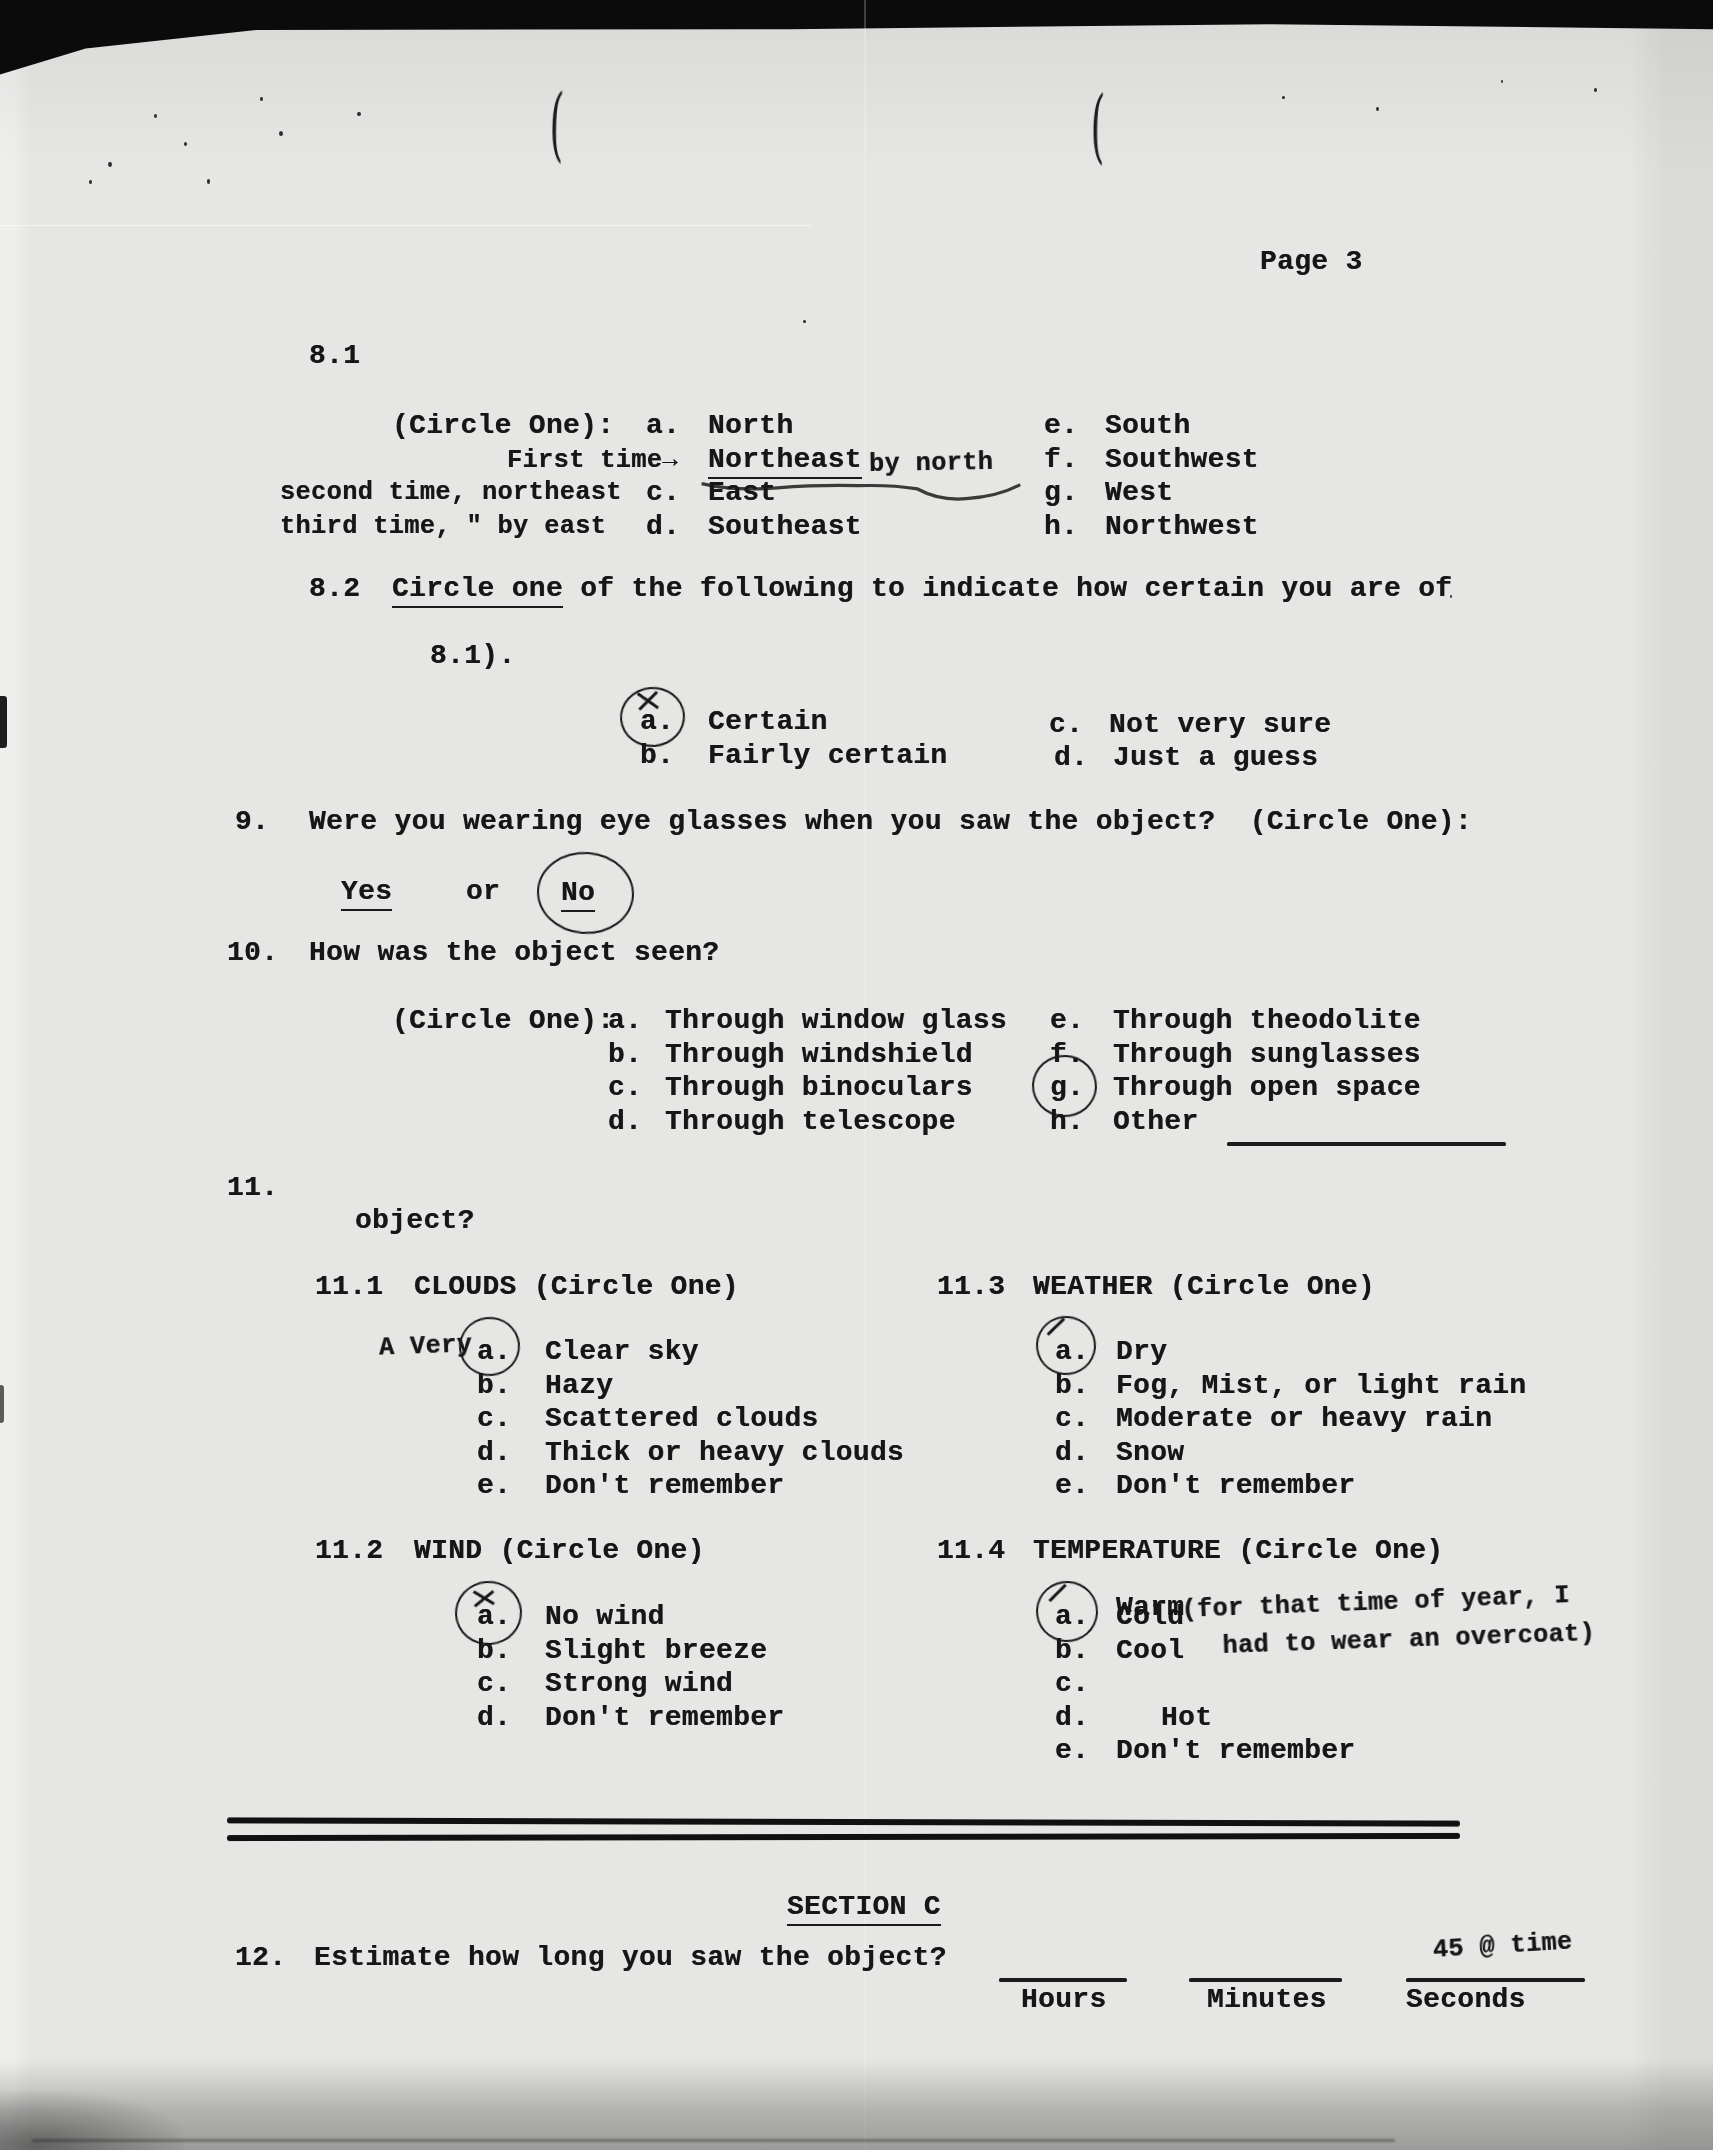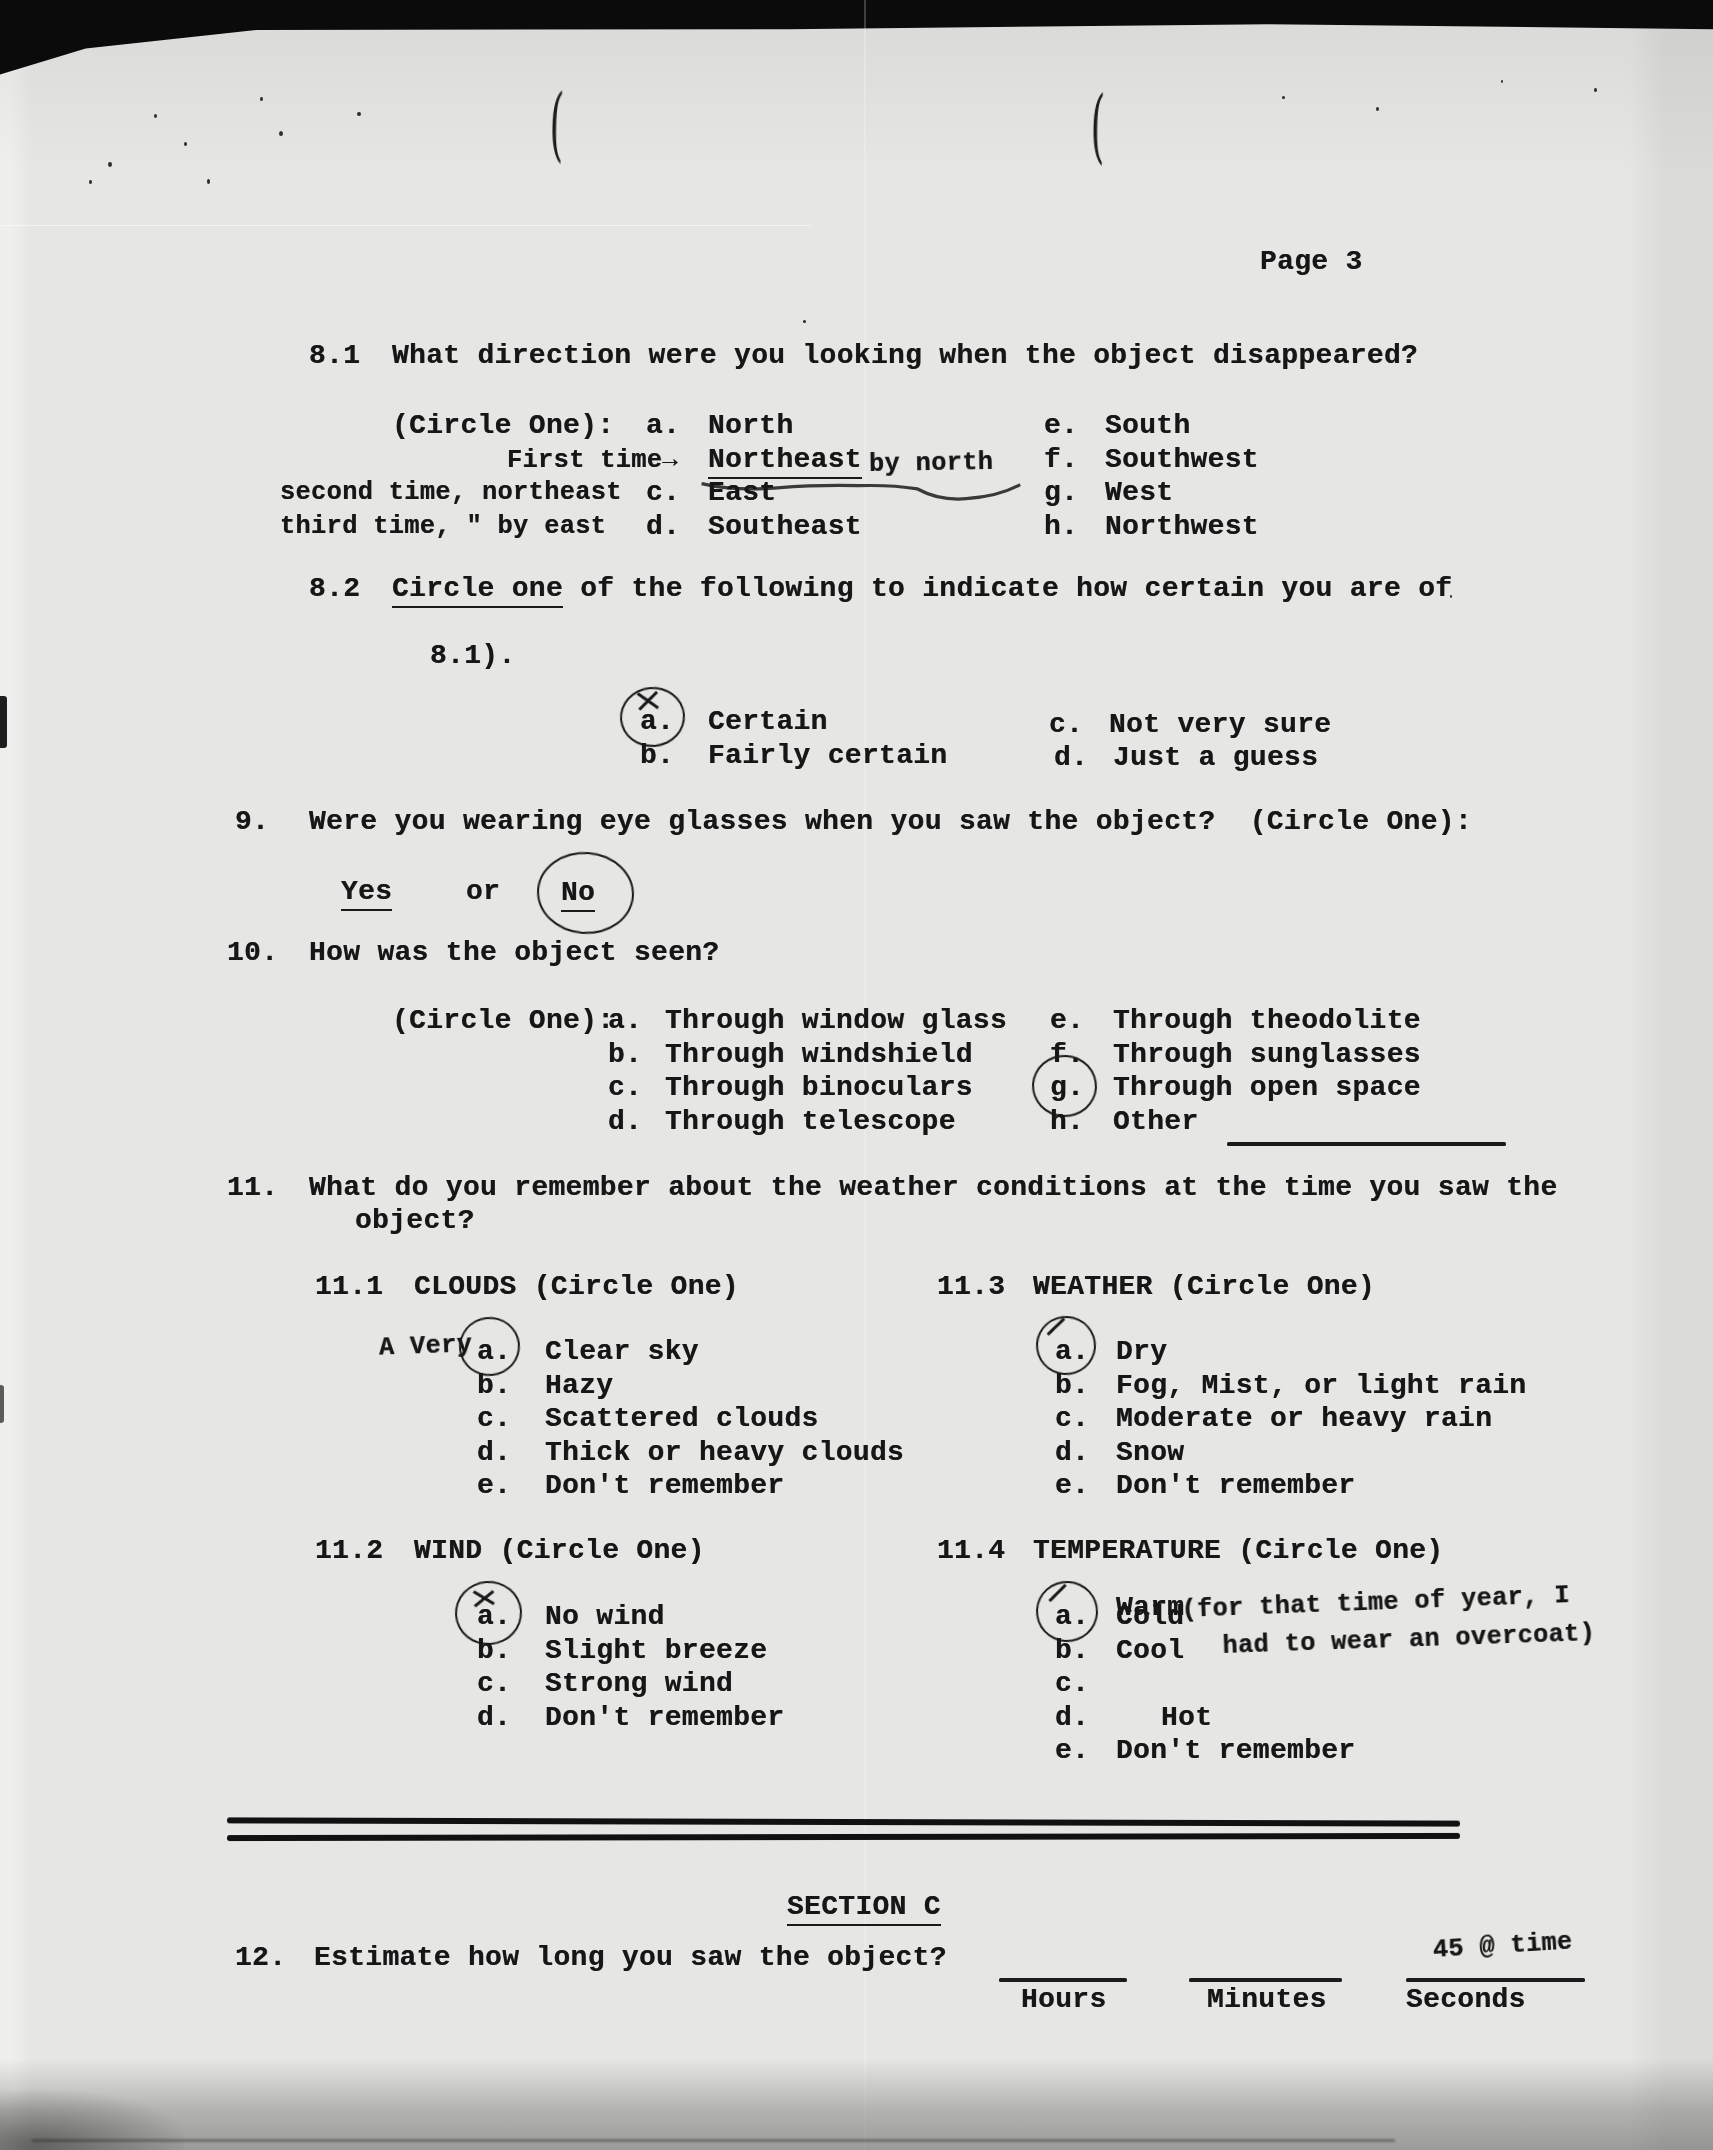--- a/index.html
+++ b/index.html
@@ -61,21 +61,20 @@
   <div class="speck" style="left:1282px;top:96px;width:2.7px;height:3.2px;"></div>
   <div class="speck" style="left:1376px;top:107px;width:3.2px;height:4.3px;"></div>
   <div class="speck" style="left:1501px;top:80px;width:2.2px;height:3.2px;"></div>
   <div class="speck" style="left:1594px;top:88px;width:2.7px;height:3.8px;"></div>
   <div class="speck" style="left:803px;top:320px;width:2.7px;height:3.2px;"></div>
   <div class="speck" style="left:1450px;top:595px;width:2.2px;height:3.2px;"></div>
 
   <div class="t" style="left:1260px;top:246px;">Page 3</div>
 
   <div class="t" style="left:309px;top:340px;">8.1</div>
-  <div class="t" style="left:392px;top:340px;">What direction were you looking when the object disappeared?</div>
 
   <div class="t" style="left:392px;top:410px;">(Circle One):</div>
   <div class="t" style="left:646px;top:410px;">a.</div>
   <div class="t" style="left:708px;top:410px;">North</div>
   <div class="t" style="left:1044px;top:410px;">e.</div>
   <div class="t" style="left:1105px;top:410px;">South</div>
 
   <div class="t sm" style="left:507px;top:445px;">First time→</div>
   <div class="t" style="left:708px;top:444px;"><span class="u">Northeast</span></div>
   <div class="t sm" style="left:869px;top:448px;transform:rotate(-1deg);">by north</div>
@@ -141,21 +140,20 @@
   <div class="t" style="left:1113px;top:1072px;">Through open space</div>
   <div class="circ" style="left:1032px;top:1055px;width:61px;height:58px;transform:rotate(3deg);"></div>
 
   <div class="t" style="left:608px;top:1106px;">d.</div>
   <div class="t" style="left:665px;top:1106px;">Through telescope</div>
   <div class="t" style="left:1050px;top:1106px;">h.</div>
   <div class="t" style="left:1113px;top:1106px;">Other</div>
   <div class="blank" style="left:1227px;top:1142px;width:279px;"></div>
 
   <div class="t" style="left:227px;top:1172px;">11.</div>
-  <div class="t" style="left:309px;top:1172px;">What do you remember about the weather conditions at the time you saw the</div>
   <div class="t" style="left:355px;top:1205px;">object?</div>
 
   <div class="t" style="left:315px;top:1271px;">11.1</div>
   <div class="t" style="left:414px;top:1271px;">CLOUDS (Circle One)</div>
   <div class="t" style="left:937px;top:1271px;">11.3</div>
   <div class="t" style="left:1033px;top:1271px;">WEATHER (Circle One)</div>
 
   <div class="t sm" style="left:379px;top:1331px;transform:rotate(-2deg);">A Very</div>
   <div class="circ" style="left:459px;top:1317px;width:57px;height:55px;transform:rotate(-6deg);"></div>
   <div class="t" style="left:477px;top:1336px;">a.</div>

